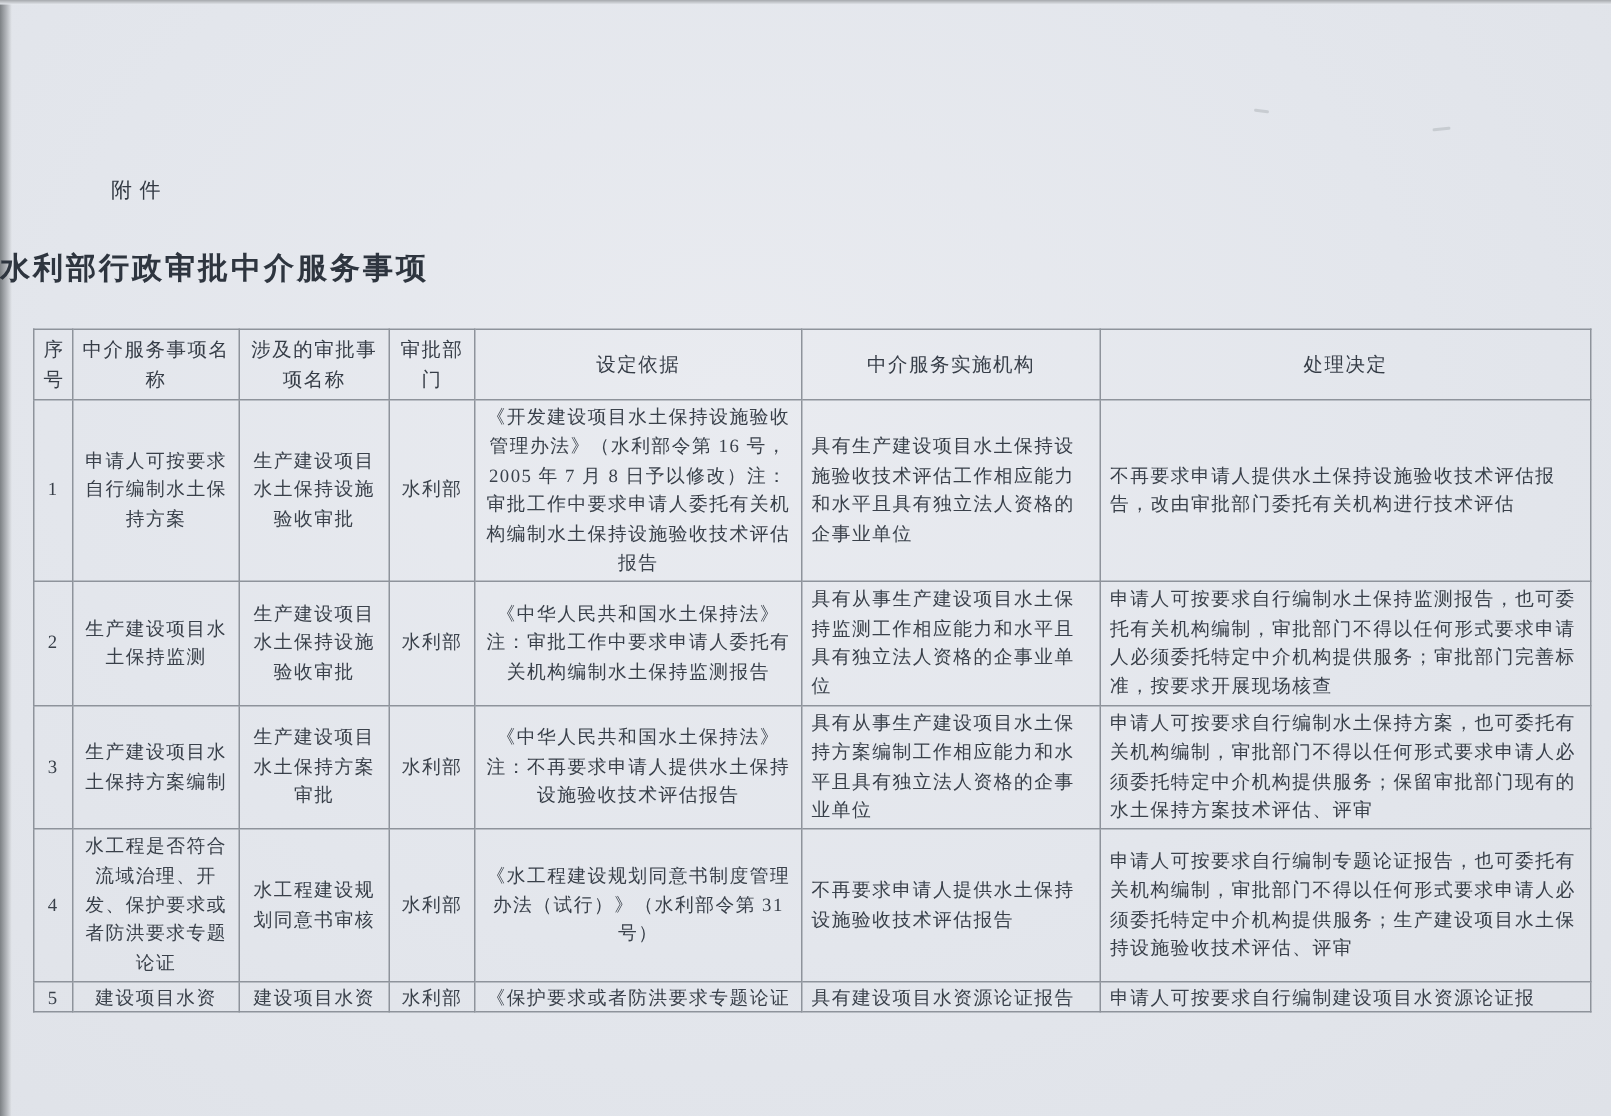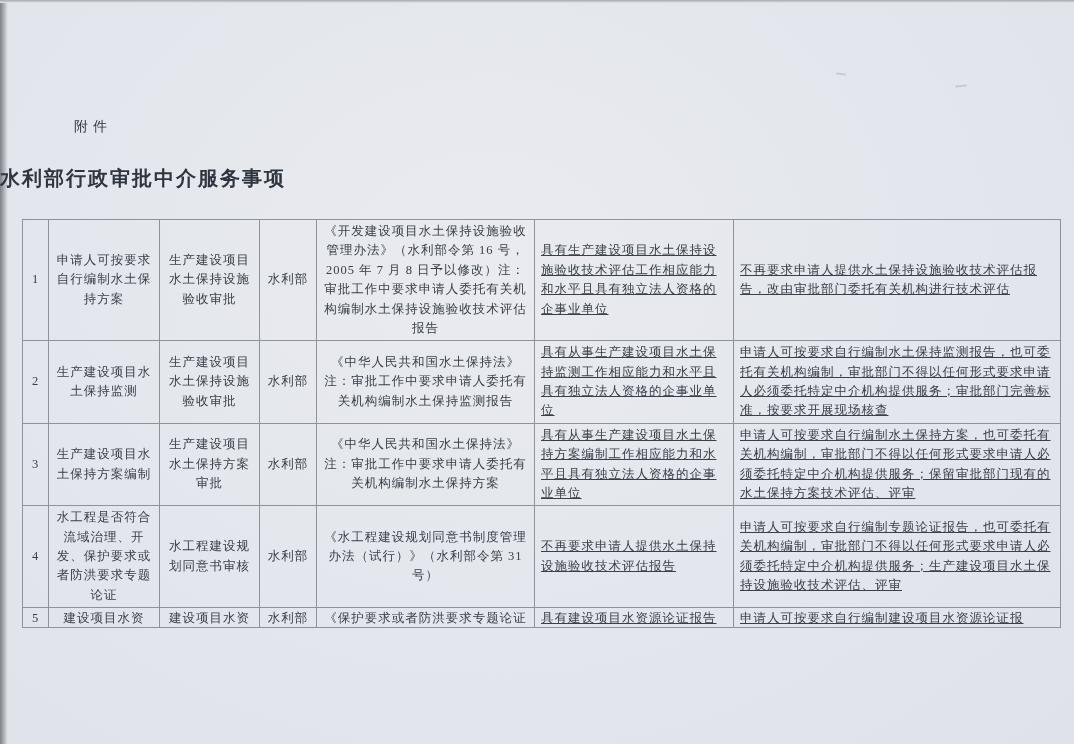--- a/index.html
+++ b/index.html
@@ -47,21 +47,21 @@
   .doc-table th,.doc-table td{
     border:1px solid #8e939b;
     vertical-align:middle;
     padding:2px 6px;
     letter-spacing:1px;
     line-height:1.55;
     text-align:center;
     overflow:hidden;
   }
   .doc-table th{font-weight:normal;font-size:13px;color:#363d47;}
-  .doc-table td.al{text-align:left;text-decoration:underline;}
+  .doc-table td.al{text-align:left;}
   tr.hdr{height:47px;}
   tr.r1{height:94px;}
   tr.r2{height:80px;}
   tr.r3{height:77px;}
   tr.r4{height:90px;}
   tr.r5{height:20px;}
   tr.r5 td{
     white-space:nowrap;overflow:hidden;
     padding-top:1px;padding-bottom:1px;line-height:1.3;
     border-bottom:1px solid #8e939b;
@@ -87,20 +87,29 @@
   <colgroup>
     <col class="c1">
       <col class="c2">
       <col class="c3">
       <col class="c4">
       <col class="c5">
       <col class="c6">
       <col class="c7">
   </colgroup>
   <tbody>
+      <tr class="hdr">
+    <th>序号</th>
+    <th>中介服务事项名称</th>
+    <th>涉及的审批事项名称</th>
+    <th>审批部门</th>
+    <th>设定依据</th>
+    <th>中介服务实施机构</th>
+    <th>处理决定</th>
+  </tr>
   <tr class="r1">
     <td>1</td>
     <td>申请人可按要求自行编制水土保持方案</td>
     <td>生产建设项目水土保持设施验收审批</td>
     <td>水利部</td>
     <td>《开发建设项目水土保持设施验收管理办法》（水利部令第 16 号，2005 年 7 月 8 日予以修改）注：审批工作中要求申请人委托有关机构编制水土保持设施验收技术评估报告</td>
     <td class="al">具有生产建设项目水土保持设施验收技术评估工作相应能力和水平且具有独立法人资格的企事业单位</td>
     <td class="al">不再要求申请人提供水土保持设施验收技术评估报告，改由审批部门委托有关机构进行技术评估</td>
   </tr>
   <tr class="r2">
@@ -110,21 +119,21 @@
     <td>水利部</td>
     <td>《中华人民共和国水土保持法》注：审批工作中要求申请人委托有关机构编制水土保持监测报告</td>
     <td class="al">具有从事生产建设项目水土保持监测工作相应能力和水平且具有独立法人资格的企事业单位</td>
     <td class="al">申请人可按要求自行编制水土保持监测报告，也可委托有关机构编制，审批部门不得以任何形式要求申请人必须委托特定中介机构提供服务；审批部门完善标准，按要求开展现场核查</td>
   </tr>
   <tr class="r3">
     <td>3</td>
     <td>生产建设项目水土保持方案编制</td>
     <td>生产建设项目水土保持方案审批</td>
     <td>水利部</td>
-    <td>《中华人民共和国水土保持法》注：审批工作中要求申请人委托有关机构编制水土保持方案</td>
+    <td>《中华人民共和国水土保持法》注：不再要求申请人提供水土保持设施验收技术评估报告</td>
     <td class="al">具有从事生产建设项目水土保持方案编制工作相应能力和水平且具有独立法人资格的企事业单位</td>
     <td class="al">申请人可按要求自行编制水土保持方案，也可委托有关机构编制，审批部门不得以任何形式要求申请人必须委托特定中介机构提供服务；保留审批部门现有的水土保持方案技术评估、评审</td>
   </tr>
   <tr class="r4">
     <td>4</td>
     <td>水工程是否符合流域治理、开发、保护要求或者防洪要求专题论证</td>
     <td>水工程建设规划同意书审核</td>
     <td>水利部</td>
     <td>《水工程建设规划同意书制度管理办法（试行）》（水利部令第 31 号）</td>
     <td class="al">不再要求申请人提供水土保持设施验收技术评估报告</td>

